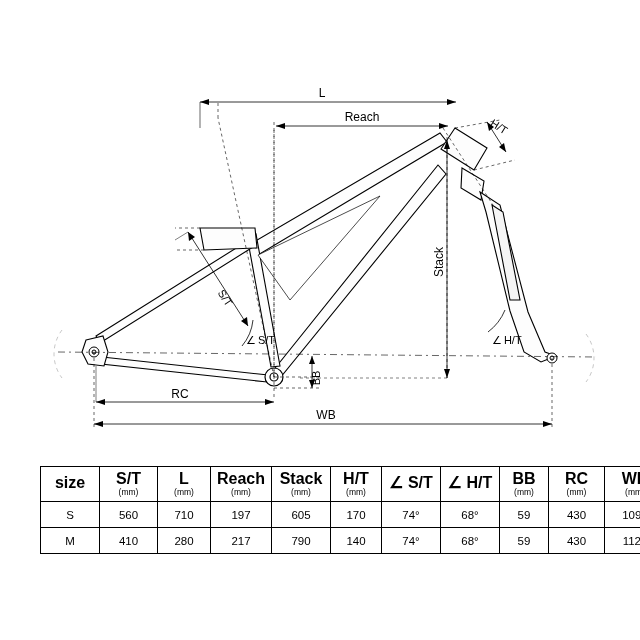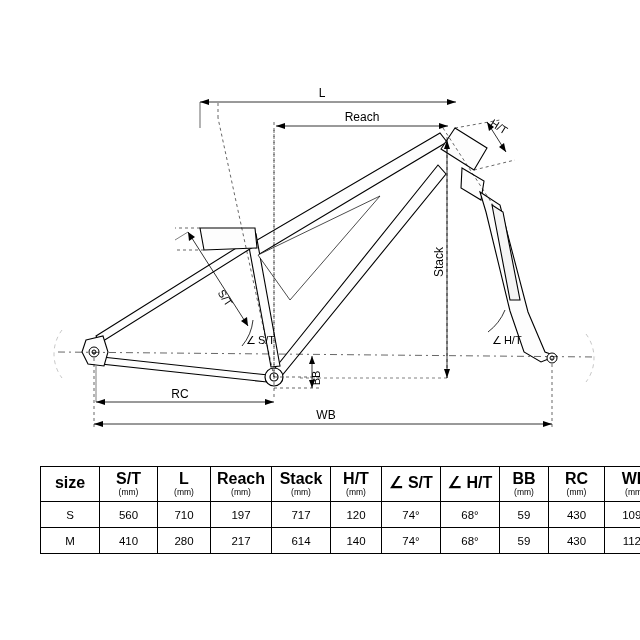--- a/index.html
+++ b/index.html
@@ -269,34 +269,34 @@
             <span class="hdr-unit">(mm)</span>
           </th>
         </tr>
       </thead>
       <tbody>
         <tr>
           <td>S</td>
           <td>560</td>
           <td>710</td>
           <td>197</td>
-          <td>717</td>
-          <td>120</td>
+          <td>605</td>
+          <td>170</td>
           <td>74°</td>
           <td>68°</td>
           <td>59</td>
           <td>430</td>
           <td>1099</td>
         </tr>
         <tr>
           <td>M</td>
           <td>410</td>
           <td>280</td>
           <td>217</td>
-          <td>614</td>
+          <td>790</td>
           <td>140</td>
           <td>74°</td>
           <td>68°</td>
           <td>59</td>
           <td>430</td>
           <td>1120</td>
         </tr>
       </tbody>
     </table>
   </div>

